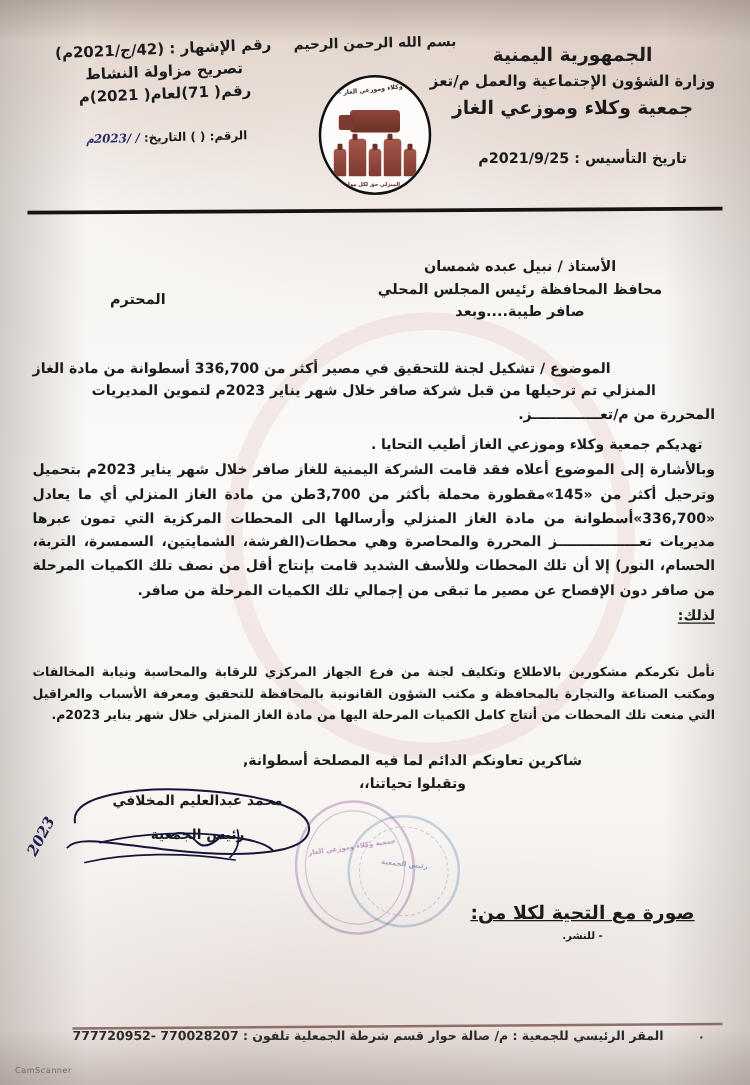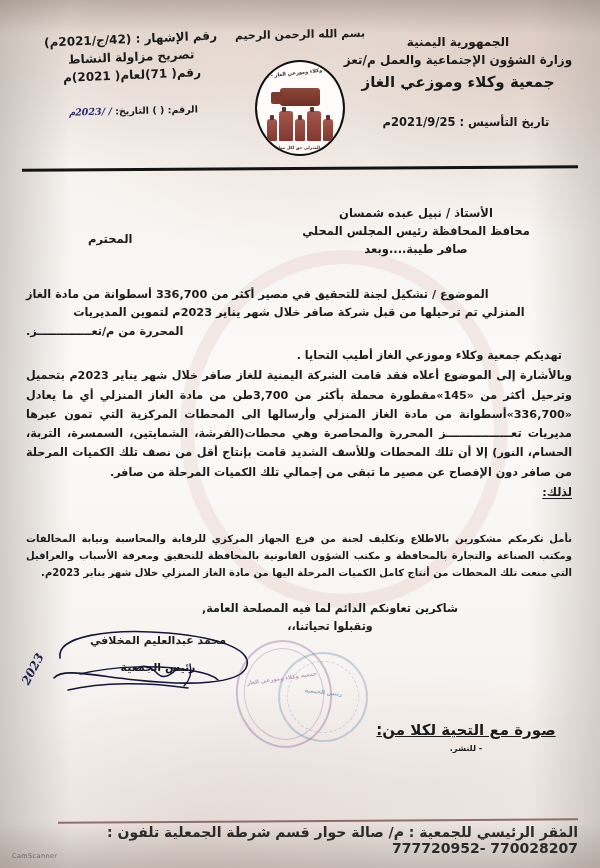--- a/index.html
+++ b/index.html
@@ -66,21 +66,21 @@
     color: #1c1c1c;
     transform: rotate(-1.2deg);
   }
   .hdr-right {
     position: absolute;
     top: 16px; right: 12px;
     width: 232px;
     text-align: center;
     line-height: 1.45;
   }
-  .hdr-right .l1 { font-size: 12px; font-weight: bold; letter-spacing: .2px; }
+  .hdr-right .l1 { font-size: 15px; font-weight: bold; letter-spacing: .2px; }
   .hdr-right .l2 { font-size: 12px; font-weight: bold; margin-top: 1px; }
   .hdr-right .l3 { font-size: 15px; font-weight: bold; margin-top: 2px; }
   .hdr-right .founded {
     font-size: 11.5px; font-weight: bold; margin-top: 20px; direction: rtl; padding-left: 16px;
   }
   .hdr-left {
     position: absolute;
     top: 12px; left: 8px;
     width: 220px;
     text-align: center;
@@ -176,21 +176,21 @@
     position: absolute;
     top: 286px; left: 26px; right: 28px;
     font-size: 11.3px;
     font-weight: bold;
     line-height: 1.62;
     text-align: center;
   }
   .subject .ln { display: block; }
   .subject .ln.l1 { text-align: left; }
   .subject .ln.l2 { text-align: center; }
-  .subject .ln.l3 { text-align: left; }
+  .subject .ln.l3 { text-align: right; }
   .stretch { letter-spacing: 0.5px; }
 
   
   .body-block {
     position: absolute;
     top: 346px; left: 26px; right: 28px;
     font-size: 11.2px;
     line-height: 1.72;
     font-weight: bold;
     text-align: justify;
@@ -318,22 +318,22 @@
     position: absolute;
     left: 58px; right: 22px; top: 820px;
     height: 2px;
     background: #7e5b58;
     transform: rotate(-0.4deg);
     opacity: .85;
   }
   .footer {
     position: absolute;
     top: 824px; left: 58px; right: 22px;
-    text-align: right;
-    font-size: 14px;
+    text-align: left;
+    font-size: 10px;
     font-weight: bold;
     color: #2b2b2b;
   }
   .footer .phones { font-family: "DejaVu Sans", sans-serif; }
   .camscanner {
     position: absolute;
     bottom: 8px; left: 12px;
     font-size: 6.5px;
     color: #555;
     letter-spacing: .4px;
@@ -412,21 +412,21 @@
     <p class="indent">تهديكم جمعية وكلاء وموزعي الغاز أطيب التحايا .</p>
     <p>وبالأشارة إلى الموضوع أعلاه فقد قامت الشركة اليمنية للغاز صافر  خلال شهر يناير 2023م بتحميل وترحيل أكثر من «145»مقطورة محملة بأكثر من 3,700طن من مادة الغاز المنزلي أي ما يعادل «336,700»أسطوانة من مادة الغاز المنزلي وأرسالها الى المحطات المركزية التي تمون عبرها مديريات تعـــــــــــــــــز المحررة والمحاصرة وهي محطات(الفرشة، الشمايتين، السمسرة، التربة، الحسام، النور) إلا أن تلك المحطات وللأسف الشديد قامت بإنتاج أقل من نصف تلك الكميات المرحلة من صافر دون الإفصاح عن مصير ما تبقى من إجمالي تلك الكميات المرحلة من صافر.</p>
     <p><span class="lithalik">لذلك:</span></p>
   </div>
 
   <div class="para2">
     <p>نأمل تكرمكم مشكورين بالاطلاع وتكليف لجنة من فرع الجهاز المركزي للرقابة والمحاسبة ونيابة المخالفات ومكتب الصناعة والتجارة بالمحافظة و مكتب الشؤون القانونية بالمحافظة للتحقيق ومعرفة الأسباب والعراقيل التي منعت تلك المحطات من أنتاج كامل الكميات المرحلة اليها من مادة الغاز المنزلي خلال شهر يناير 2023م.</p>
   </div>
 
   <div class="closing">
-    <div>شاكرين تعاونكم الدائم لما فيه المصلحة العامة,</div>
+    <div>شاكرين تعاونكم الدائم لما فيه المصلحة أسطوانة,</div>
     <div>وتقبلوا تحياتنا،،</div>
   </div>
 
   <div class="signature">
     <div class="name">محمد عبدالعليم المخلافي</div>
     <div class="role">رئيس الجمعية</div>
   </div>
 
   <svg class="sig-scribble" viewBox="0 0 230 78">
     <path d="M20,34 C16,12 70,4 128,9 C186,14 214,28 206,44 C198,60 150,62 96,56 C50,51 22,44 14,54" fill="none" stroke="#16163a" stroke-width="1.6" stroke-linecap="round"></path>

